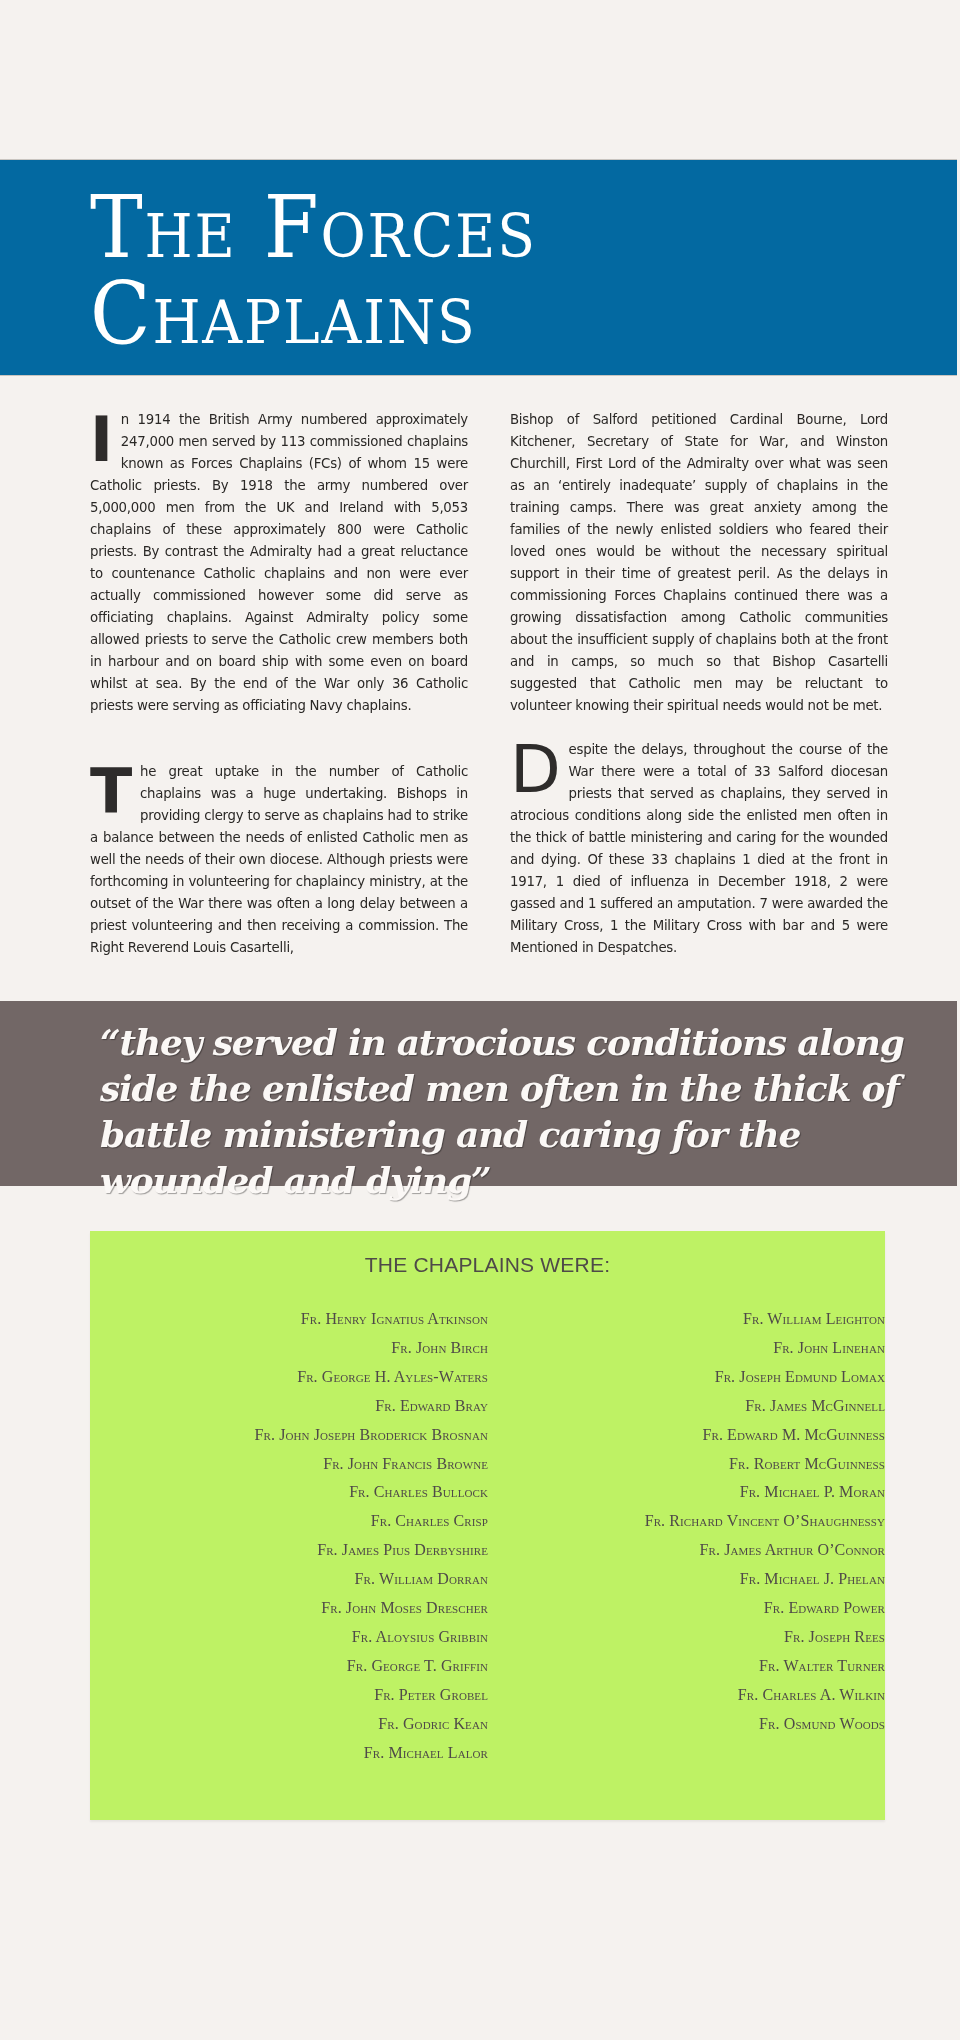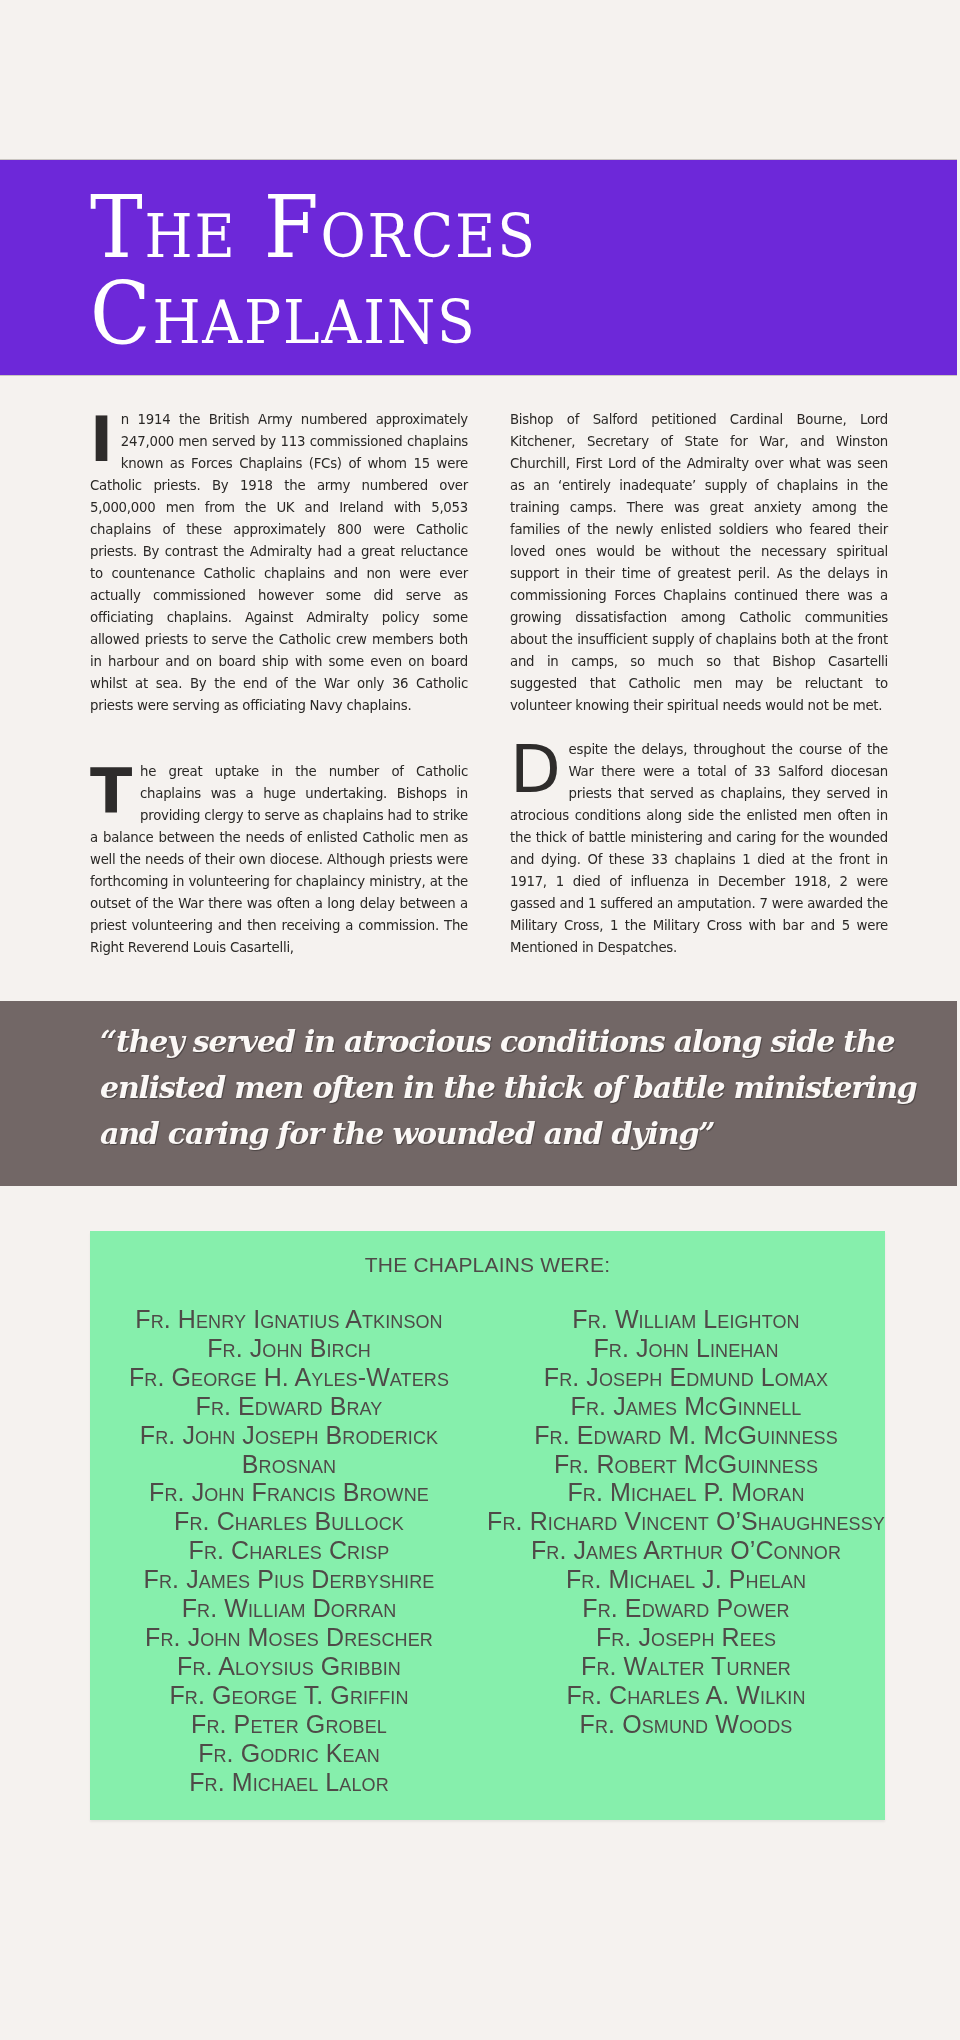--- a/index.html
+++ b/index.html
@@ -6,21 +6,21 @@
   body {
     width: 960px; height: 2040px;
     background: #f5f2ef;
     position: relative;
     overflow: hidden;
     font-family: "DejaVu Sans", sans-serif;
   }
   .title-band {
     position: absolute; left: 0; top: 159px;
     width: 957px; height: 215px;
-    background: #6d28d9;
+    background: #0369a1;
     border-top: 1px solid #c9c5c0;
     border-bottom: 1px solid #c9c5c0;
   }
   .title {
     position: absolute; left: 90px; top: 24px;
     margin: 0;
     color: #ffffff;
     font-family: "DejaVu Serif", serif;
     font-weight: normal;
     font-size: 86px;
@@ -66,30 +66,30 @@
     background: #726766;
   }
   .quote {
     position: absolute; left: 100px; top: 18px;
     width: 820px;
     margin: 0;
     color: #fbf8f6;
     font-family: "DejaVu Serif", serif;
     font-style: italic;
     font-weight: bold;
-    font-size: 30px;
+    font-size: 36px;
     line-height: 46px;
     letter-spacing: -1.2px;
     text-shadow: 1px 1px 1px rgba(0,0,0,0.35);
   }
 
   .chaplains-box {
     position: absolute; left: 90px; top: 1231px;
     width: 795px; height: 589px;
-    background: #86efac;
+    background: #bef264;
     box-shadow: 0 2px 2px rgba(0,0,0,0.06);
   }
   .chaplains-heading {
     position: absolute; left: 0; top: 22px; width: 100%;
     text-align: center;
     margin: 0;
     font-family: "Liberation Sans", sans-serif;
     font-weight: normal;
     font-size: 21px;
     color: #4f4a48;
@@ -97,26 +97,27 @@
   }
   .col {
     position: absolute; top: 74px;
     width: 398px;
     list-style: none; margin: 0; padding: 0;
     text-align: center;
   }
   .col-left { left: 0; }
   .col-right { left: 397px; }
   .col li {
-    font-family: Liberation Sans, sans-serif;
+    font-family: Liberation Serif, serif;
     font-variant: small-caps;
-    font-size: 25px;
+    font-size: 16px;
     line-height: 28.9px;
     color: #4f4a48;
     letter-spacing: 0.1px;
+    text-align: right;
   }
 </style>
 </head>
 <body>
 
 <header class="title-band">
   <h1 class="title">
     <span>The Forces</span>
     <span>Chaplains</span>
   </h1>

